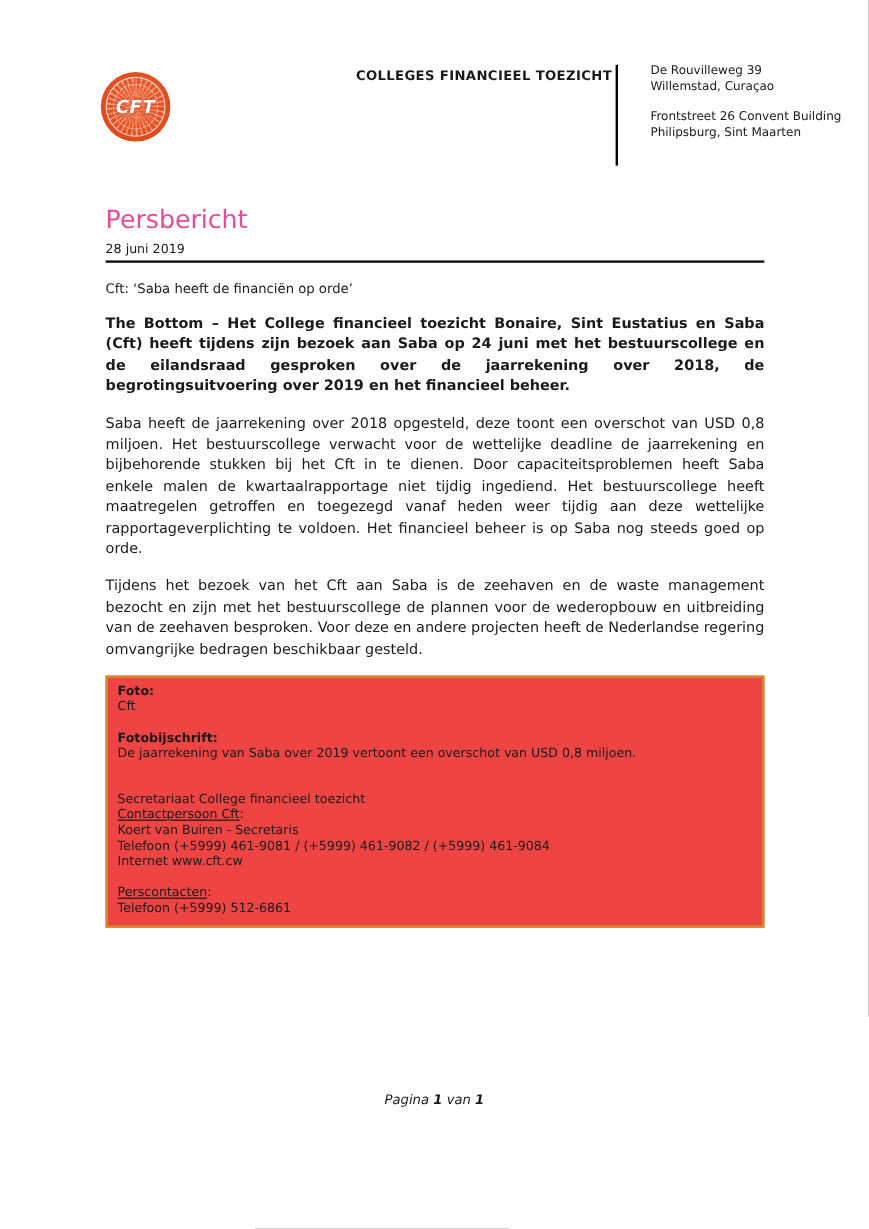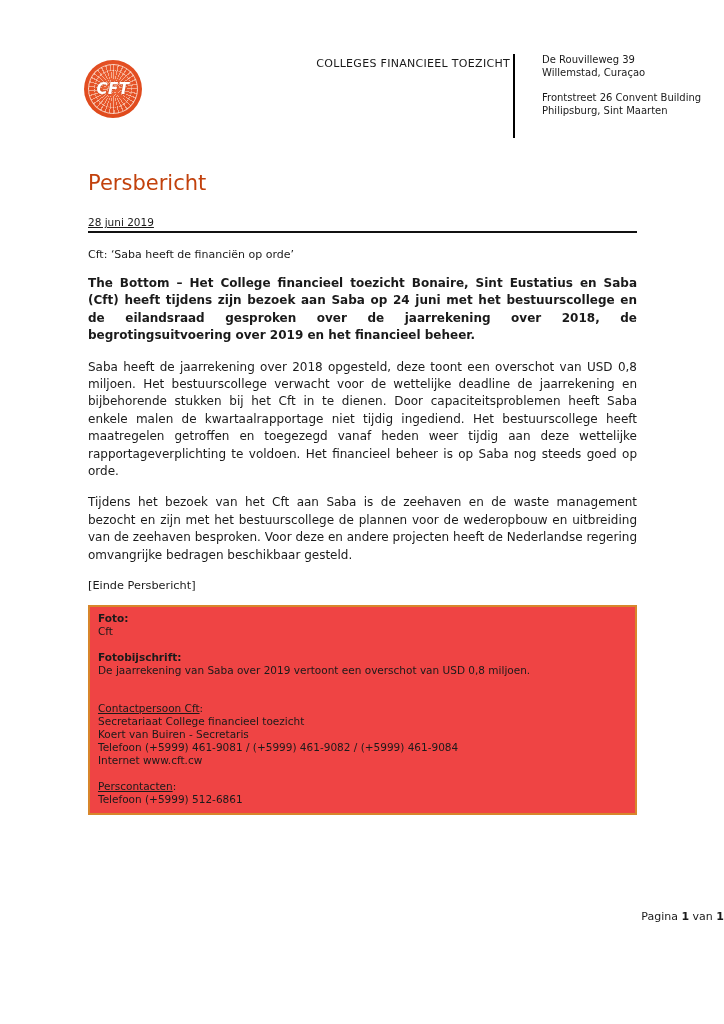--- a/index.html
+++ b/index.html
@@ -29,38 +29,38 @@
   .logo::after {
     content:""; position:absolute; inset:10px; border-radius:50%;
     border:1px dotted rgba(255,240,230,0.85);
   }
   .logo-text {
     position:relative; z-index:1; color:#ffffff; font-weight:bold; font-style:italic;
     font-size:15px; letter-spacing:0.5px; text-shadow:0 0 2px rgba(140,30,0,0.7);
   }
   .org-name {
     position:absolute; top:57px; right:214px;
-    font-size:11px; font-weight:normal; letter-spacing:0.3px; white-space:nowrap;text-align:right;
+    font-size:11px; font-weight:bold; letter-spacing:0.3px; white-space:nowrap;text-align:right;
   }
   .header-divider {
     position:absolute; left:513px; top:54px;
     width:2px; height:84px; background:#000;
   }
   .addresses {
     position:absolute; left:542px; top:53px;
     font-size:10px; line-height:13px;
   }
   .addr-group { margin-bottom:12px; }
 
   
   .main {
     position:absolute; left:88px; top:171px; width:549px;
   }
-  .doc-title { font-size:21px; font-weight:400; color:#c2410c; }
-  .doc-date  { font-size:10.5px; margin-top:21px;text-decoration:underline; }
+  .doc-title { font-size:21px; font-weight:400; color:#ec4899; }
+  .doc-date  { font-size:10.5px; margin-top:7px; }
   .title-rule { border-top:2px solid #111; margin-top:3px; height:0; }
   .headline { font-size:11px; font-weight:normal; margin-top:15px; }
   .para {
     font-size:12px; line-height:17.4px; text-align:justify; margin-top:14px;
   }
   .para.bold { font-weight:bold; }
   .end-marker { font-size:11.3px; margin-top:15px; }
 
   
   .info-box {
@@ -71,21 +71,21 @@
     font-size:10.5px; line-height:12.9px;
   }
   .box-line { }
   .box-line.bold { font-weight:bold; }
   .spacer { height:12.9px; }
   .u { text-decoration:underline; }
 
   
   .footer {
     position:absolute; left:0; top:910px; width:100%;
-    text-align:right; font-size:11px;
+    text-align:center; font-size:11px;font-style:italic;
   }
   .footer b { font-weight:bold; }
 </style>
 </head>
 <body>
 
 <div class="page">
 
   <div class="logo">
     <span class="logo-text">CFT</span>
@@ -110,35 +110,34 @@
     <div class="doc-title">Persbericht</div>
     <div class="doc-date">28 juni 2019</div>
     <div class="title-rule"></div>
 
     <div class="headline">Cft: ‘Saba heeft de financiën op orde’</div>
 
     <div class="para bold">The Bottom – Het College financieel toezicht Bonaire, Sint Eustatius en Saba (Cft) heeft tijdens zijn bezoek aan Saba op 24 juni met het bestuurscollege en de eilandsraad gesproken over de jaarrekening over 2018, de begrotingsuitvoering over 2019 en het financieel beheer.</div>
     <div class="para">Saba heeft de jaarrekening over 2018 opgesteld, deze toont een overschot van USD 0,8 miljoen. Het bestuurscollege verwacht voor de wettelijke deadline de jaarrekening en bijbehorende stukken bij het Cft in te dienen. Door capaciteitsproblemen heeft Saba enkele malen de kwartaalrapportage niet tijdig ingediend. Het bestuurscollege heeft maatregelen getroffen en toegezegd vanaf heden weer tijdig aan deze wettelijke rapportageverplichting te voldoen. Het financieel beheer is op Saba nog steeds goed op orde.</div>
     <div class="para">Tijdens het bezoek van het Cft aan Saba is de zeehaven en de waste management bezocht en zijn met het bestuurscollege de plannen voor de wederopbouw en uitbreiding van de zeehaven besproken. Voor deze en andere projecten heeft de Nederlandse regering omvangrijke bedragen beschikbaar gesteld.</div>
 
-    <div class="end-marker">[Einde Persbericht]</div>
 
     <div class="info-box">
       <div class="box-line bold">Foto:</div>
       <div class="box-line">Cft</div>
       <div class="spacer"></div>
 
       <div class="box-line bold">Fotobijschrift:</div>
       <div class="box-line">De jaarrekening van Saba over 2019 vertoont een overschot van USD 0,8 miljoen.</div>
       <div class="spacer"></div>
 
       <div class="spacer"></div>
 
+      <div class="box-line">Secretariaat College financieel toezicht</div>
       <div class="box-line"><span class="u">Contactpersoon Cft</span><span>:</span></div>
-      <div class="box-line">Secretariaat College financieel toezicht</div>
       <div class="box-line">Koert van Buiren - Secretaris</div>
       <div class="box-line">Telefoon (+5999) 461-9081 / (+5999) 461-9082 / (+5999) 461-9084</div>
       <div class="box-line">Internet www.cft.cw</div>
       <div class="spacer"></div>
 
       <div class="box-line"><span class="u">Perscontacten</span><span>:</span></div>
       <div class="box-line">Telefoon (+5999) 512-6861</div>
     </div>
   </div>
 

